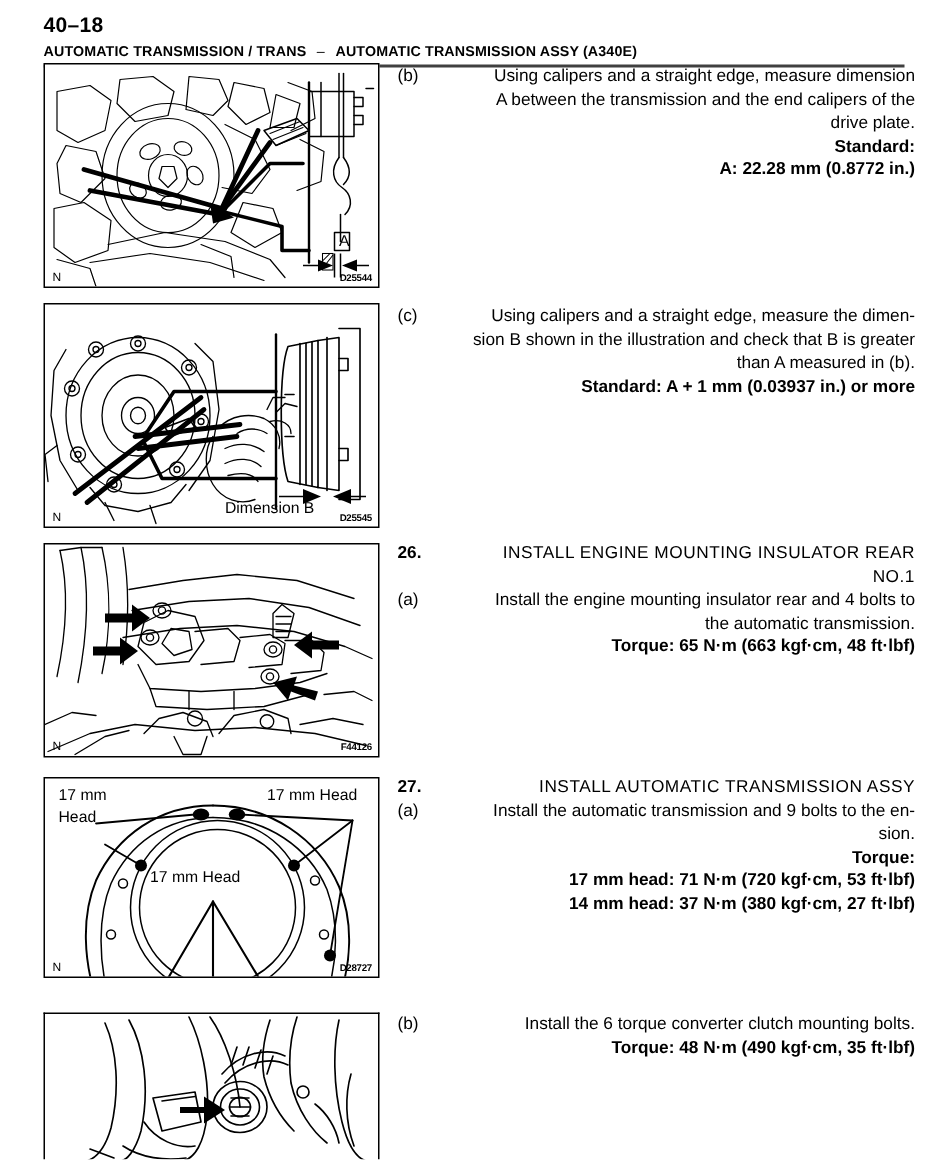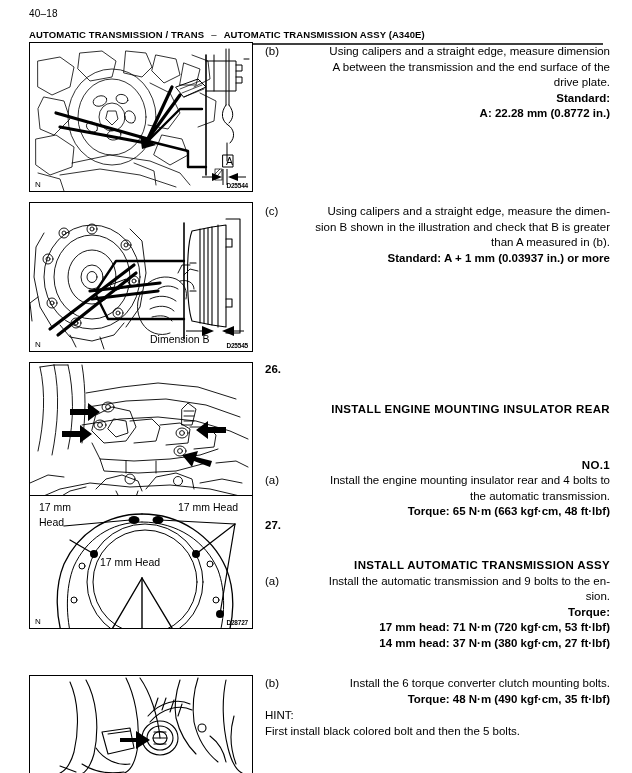--- a/index.html
+++ b/index.html
@@ -14,22 +14,22 @@
     font-family: "Liberation Sans", sans-serif;
     color: #000000;
     overflow: hidden;
   }
 
   
   #page-number {
     position: absolute;
     left: 29px;
     top: 8px;
-    font-size: 10px;
-    font-weight: normal;
+    font-size: 14px;
+    font-weight: bold;
     letter-spacing: 0.2px;
   }
   #header-band {
     position: absolute;
     left: 29px;
     top: 24px;
     width: 574px;
     border-bottom: 2px solid #404040;
     padding-bottom: 1px;
   }
@@ -94,24 +94,23 @@
   .step-marker.num { font-weight: bold; }
   .step-body {
     flex: 1 1 auto;
     font-size: 11.5px;
     line-height: 15.6px;
     text-align: right;
   }
   .step-body .ln { display: block; white-space: nowrap; }
   .step-body .hd {
     display: block;
-    font-weight: bold;
+    font-weight: normal;
     letter-spacing: 0.35px;
     white-space: nowrap;
-    margin-top: 40px;
   }
   .step-body .bold { font-weight: bold; white-space: nowrap; display: block; }
   .plain-line {
     font-size: 11.5px;
     line-height: 15.6px;
     display: block;
     white-space: nowrap;
   }
 
   svg { display: block; }
@@ -360,21 +359,21 @@
         <path d="M32 68 L50 68 L50 62 L62 71 L50 80 L50 74 L32 74 Z"></path>
         <path d="M196 64 L178 64 L178 58 L166 67 L178 76 L178 70 L196 70 Z"></path>
         <path d="M182 98 L166 94 L168 88 L152 92 L162 104 L164 98 L180 104 Z"></path>
       </g>
     </svg>
   </div>
   <div class="fig-n">N</div>
   <div class="fig-code">F44126</div>
 </div>
 
-<div class="fig-box" style="top:495px; height:134px;">
+<div class="fig-box" style="top:518px; height:134px;">
   <div class="fig-inner">
     <svg width="222" height="148" viewBox="0 0 222 148">
       <g fill="none" stroke="#000" stroke-width="1.3" stroke-linejoin="round" stroke-linecap="round">
 
         <path d="M112 18 C 150 18, 182 40, 196 72 C 206 96, 204 124, 196 146"></path>
         <path d="M112 18 C 76 18, 48 38, 34 68 C 24 92, 26 122, 34 146"></path>
         <path d="M196 146 L34 146"></path>
       </g>
       <g fill="none" stroke="#000" stroke-width="1" stroke-linejoin="round" stroke-linecap="round">
 
@@ -465,21 +464,21 @@
       </g>
     </svg>
   </div>
 </div>
 
 <div class="text-block" style="top:44px;">
   <div class="step-row">
     <div class="step-marker">(b)</div>
     <div class="step-body">
       <span class="ln">Using calipers and a straight edge, measure dimension</span>
-      <span class="ln">A between the transmission and the end surface of the</span>
+      <span class="ln">A between the transmission and the end calipers of the</span>
       <span class="ln">drive plate.</span>
       <span class="bold">Standard:</span>
       <span class="bold">A: 22.28 mm (0.8772 in.)</span>
     </div>
   </div>
 </div>
 
 <div class="text-block" style="top:204px;">
   <div class="step-row">
     <div class="step-marker">(c)</div>
@@ -530,17 +529,13 @@
 </div>
 
 <div class="text-block" style="top:676px;">
   <div class="step-row">
     <div class="step-marker">(b)</div>
     <div class="step-body">
       <span class="ln">Install the 6 torque converter clutch mounting bolts.</span>
       <span class="bold">Torque: 48 N·m (490 kgf·cm, 35 ft·lbf)</span>
     </div>
   </div>
-  <div style="margin-top:1px;">
-    <span class="plain-line">HINT:</span>
-    <span class="plain-line">First install black colored bolt and then the 5 bolts.</span>
-  </div>
 </div>
 
 </body></html>

